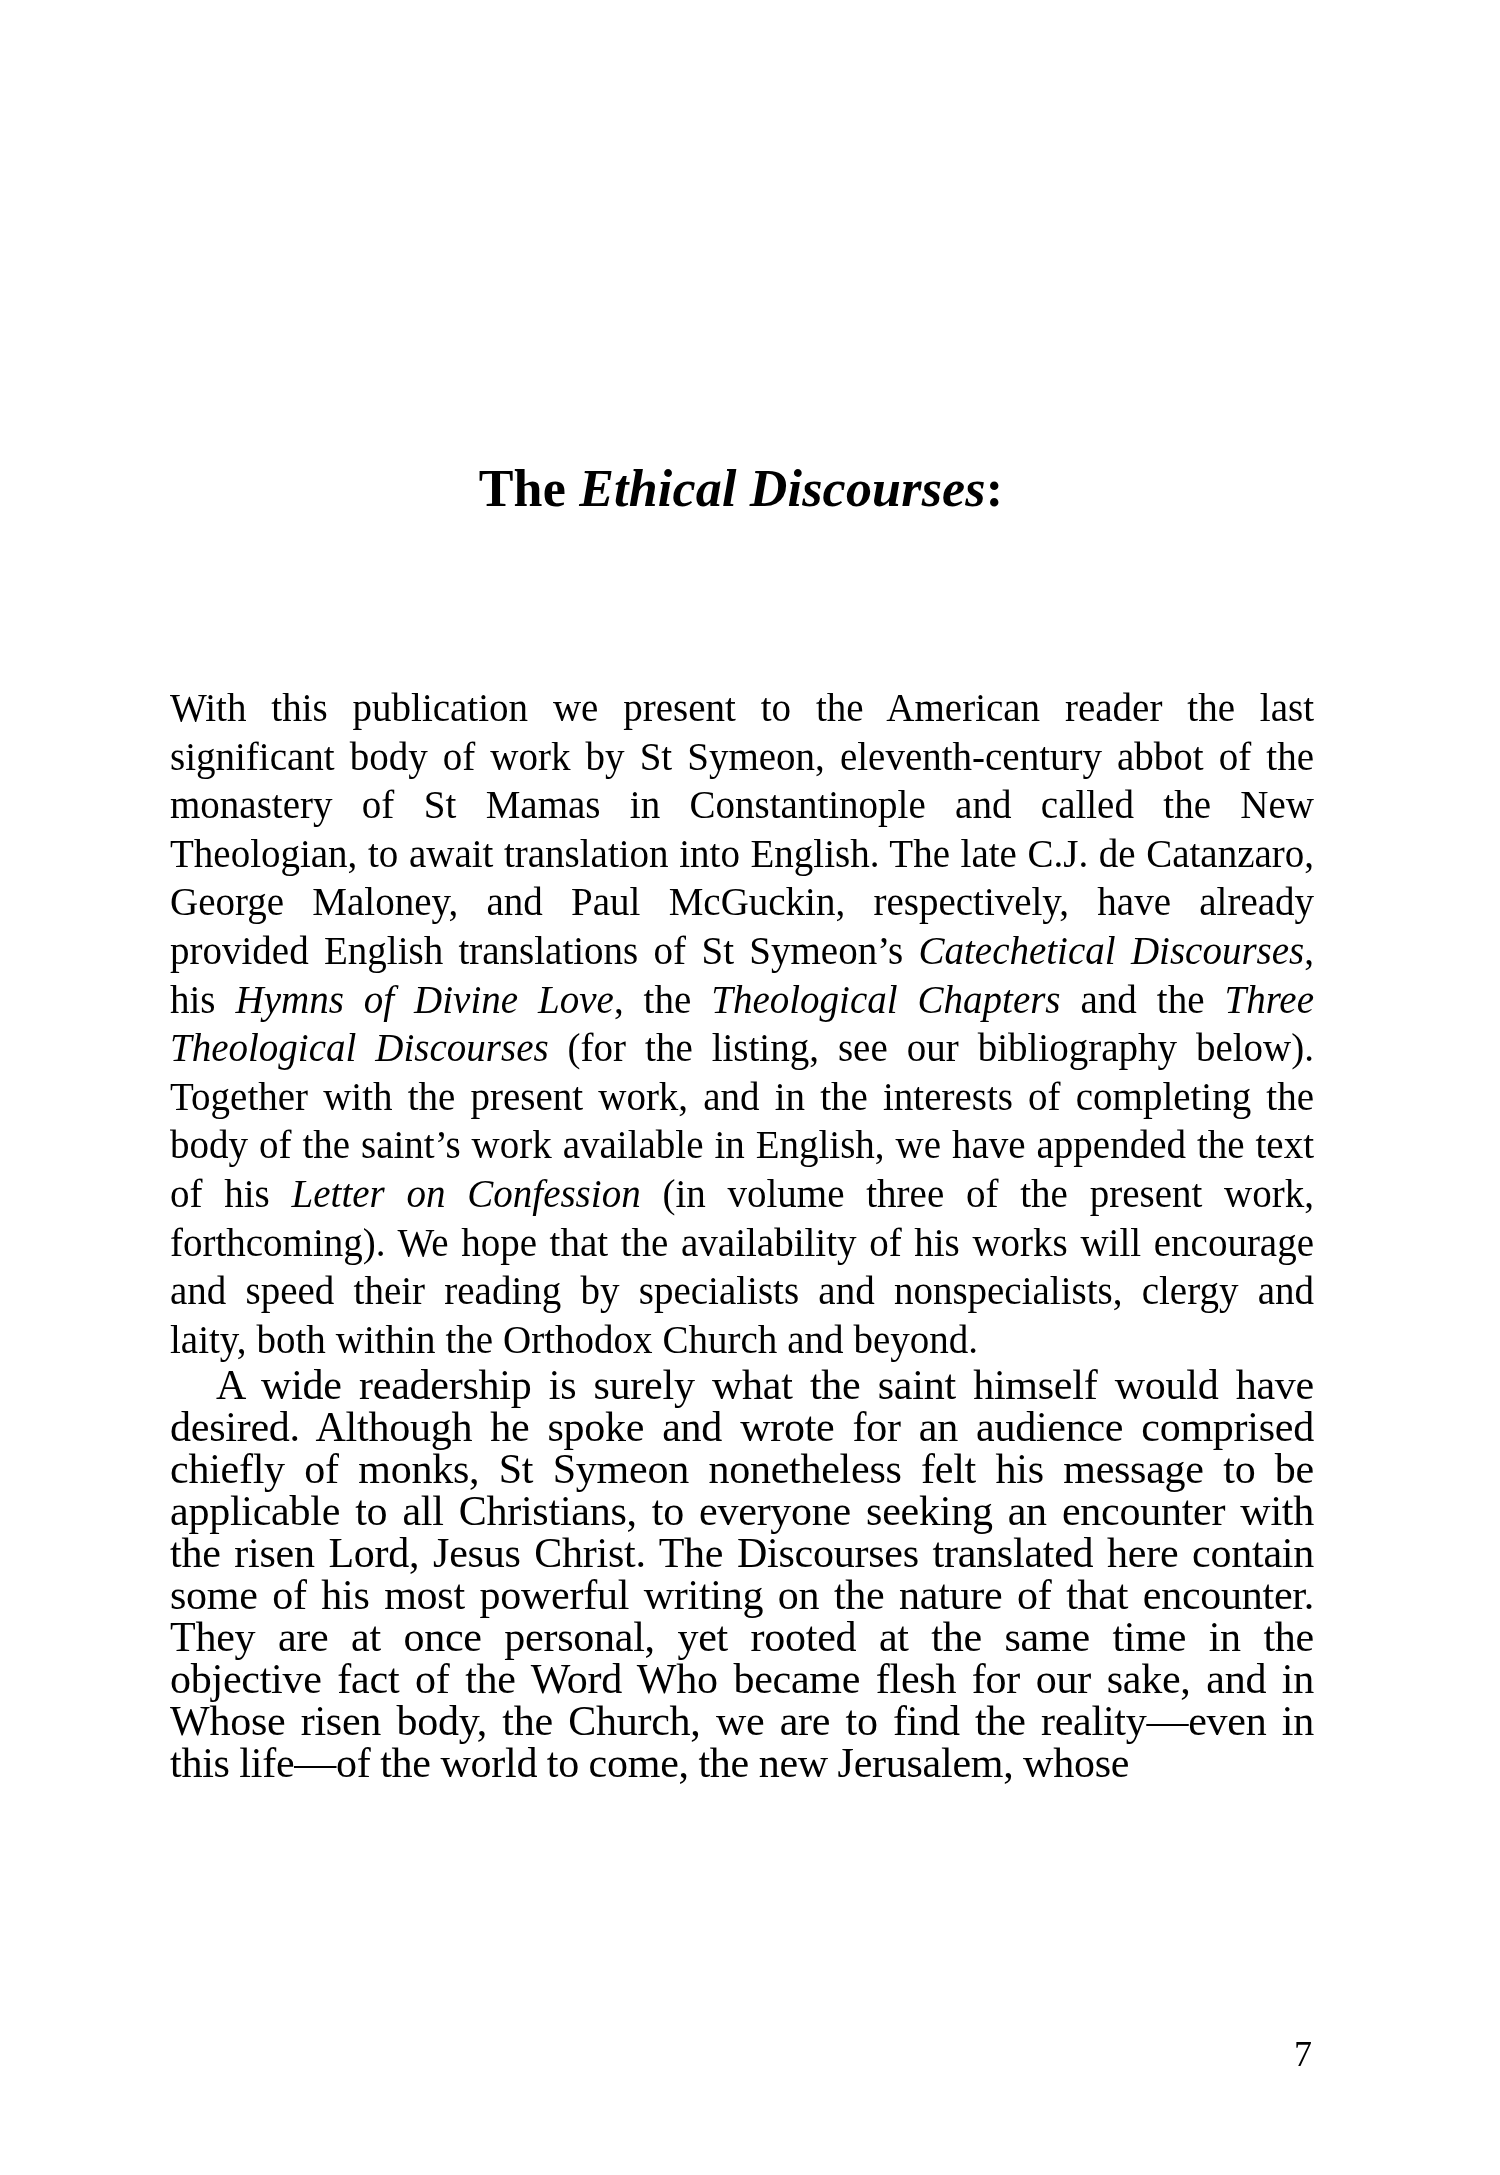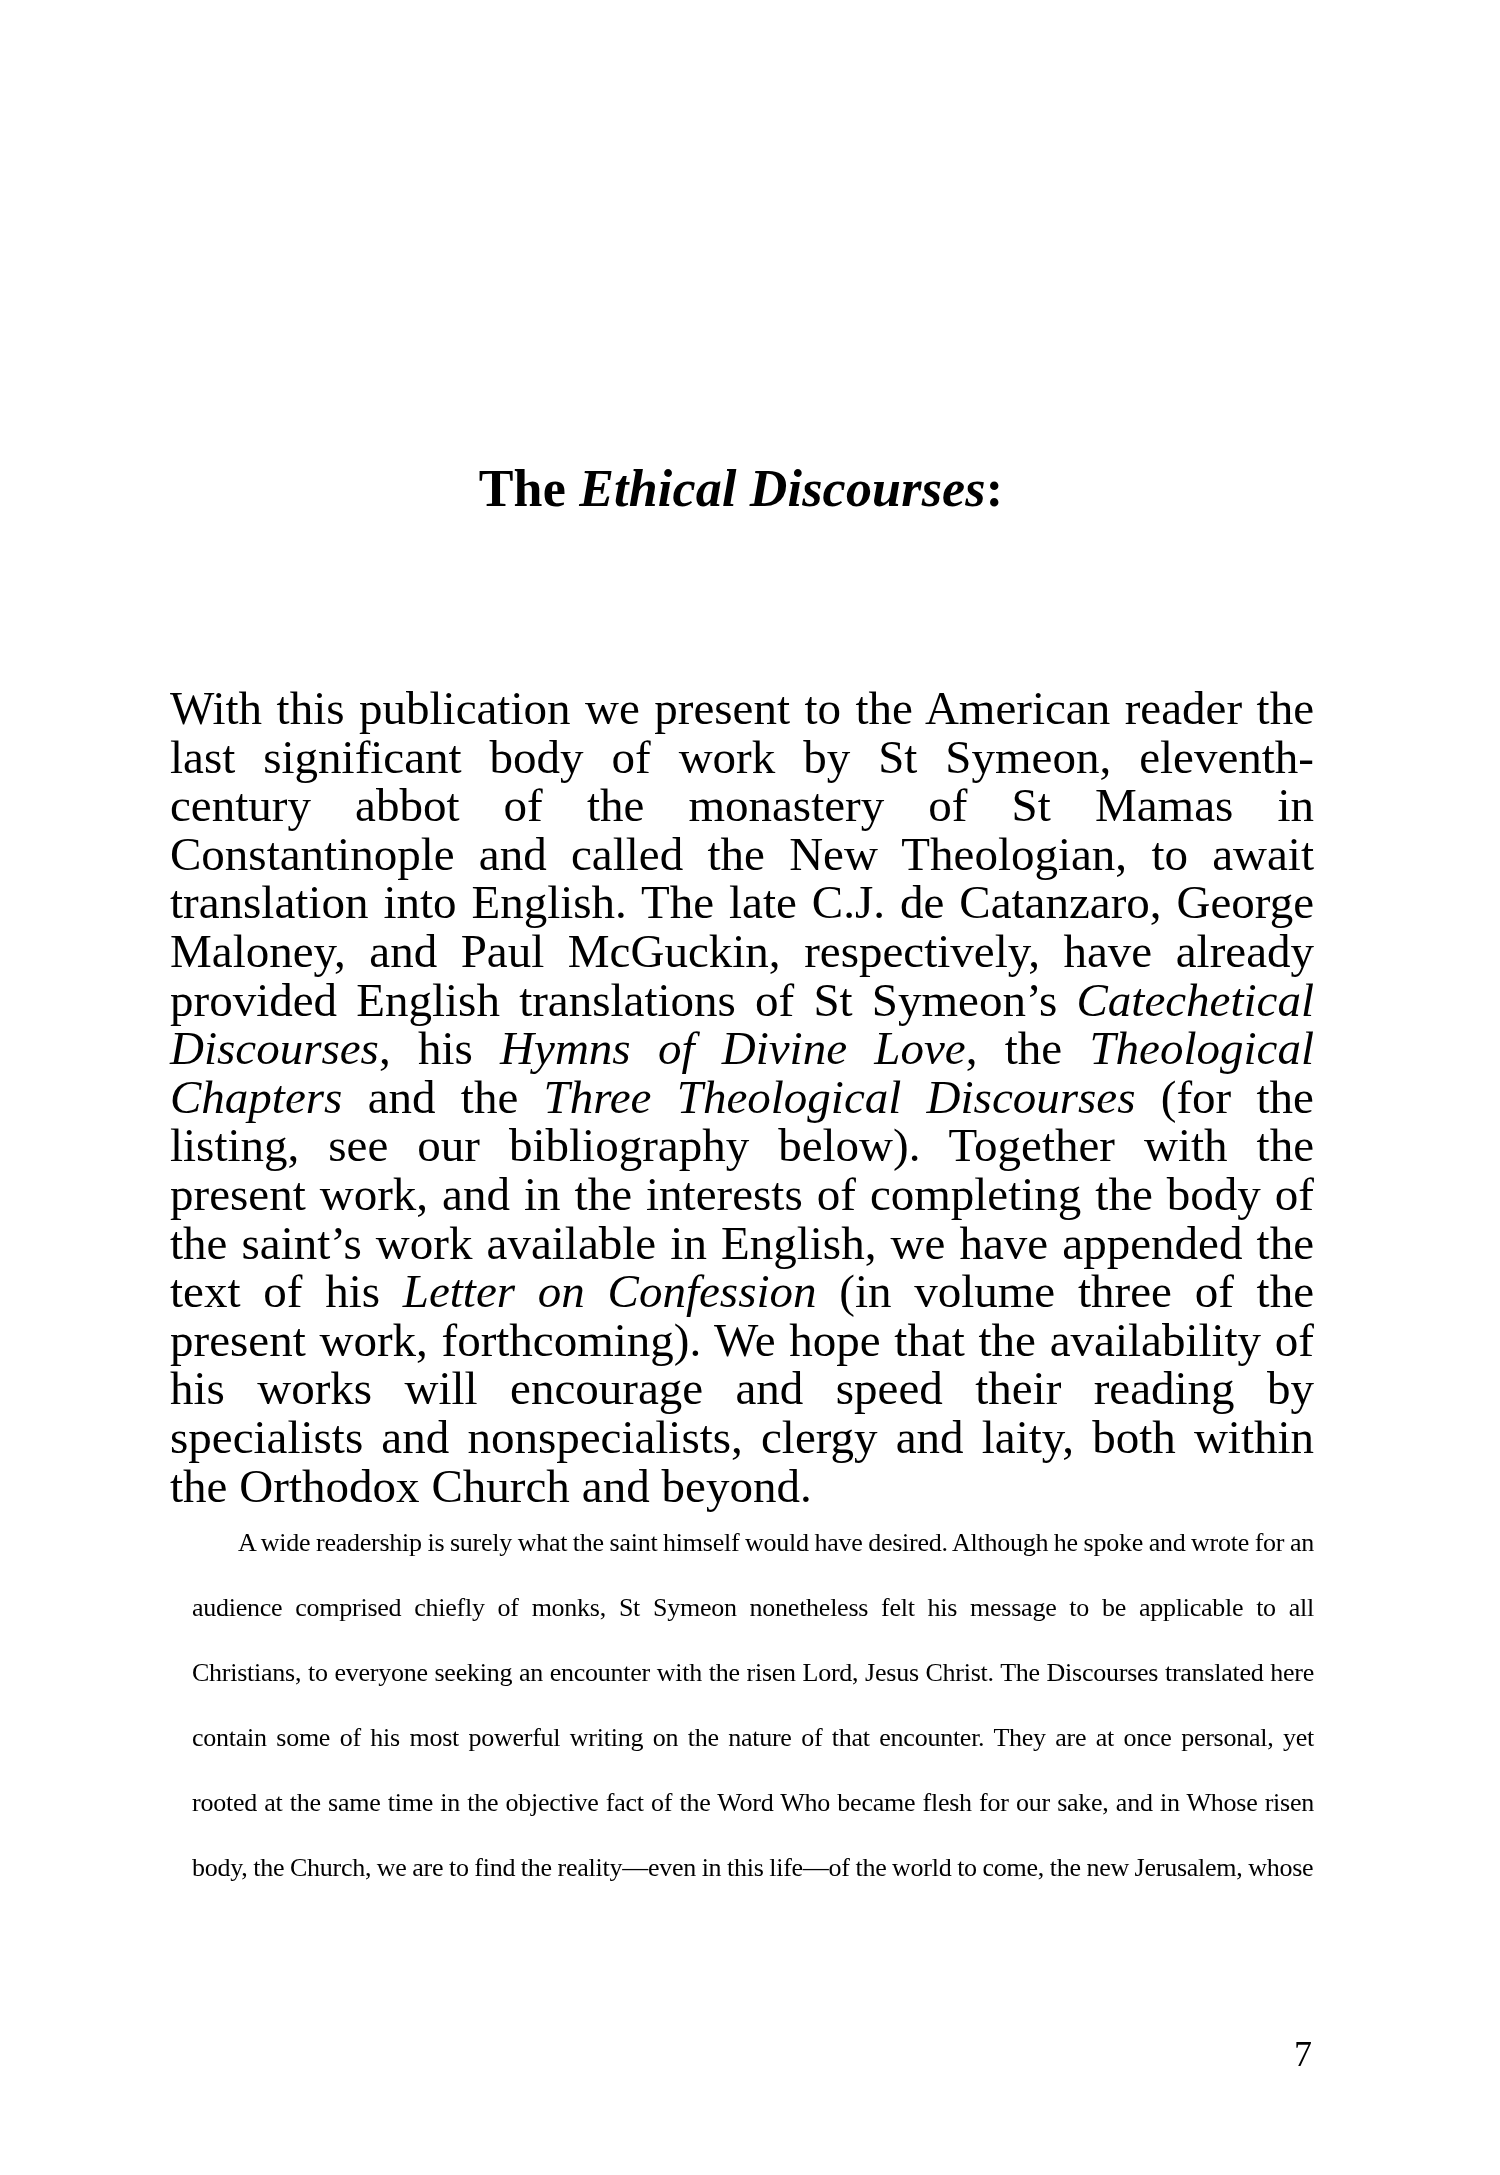--- a/index.html
+++ b/index.html
@@ -42,42 +42,41 @@
 
   
   .body-block {
     position: absolute;
     left: 170px;
     top: 684px;
     width: 1144px;
   }
   p.para {
     margin: 0;
-    font-size: 47px;
+    font-size: 39px;
     line-height: 48.6px;
     text-align: justify;
     text-justify: inter-word;
     text-indent: 0;
     hyphens: none;
     word-spacing: 0.2px;
   }
   p.para.indent {
     text-indent: 46px;
   }
   p.para em, p.para .ital {
     font-style: italic;
   }
 
   
   p.para.tight {
-    font-size: 26px;
-    line-height: 65px;
+    font-size: 42px;
+    line-height: 42px;
     word-spacing: -0.6px;
     letter-spacing: -0.25px;
-    margin-left: 22px;
   }
 
   
   .folio {
     position: absolute;
     right: 188px;
     top: 2032px;
     font-size: 36px;
     line-height: 44px;
     text-align: right;

